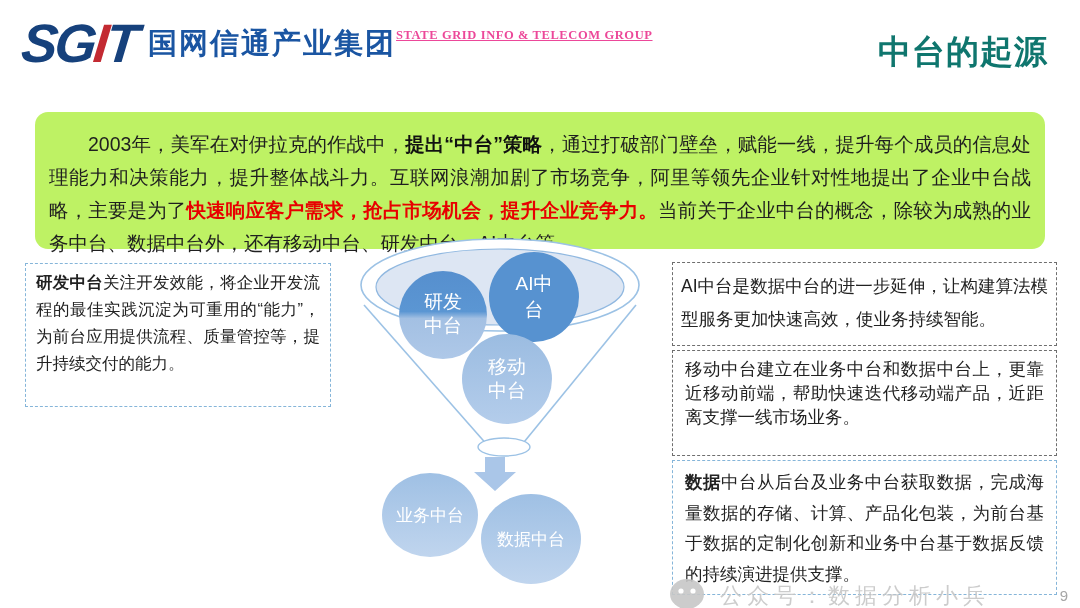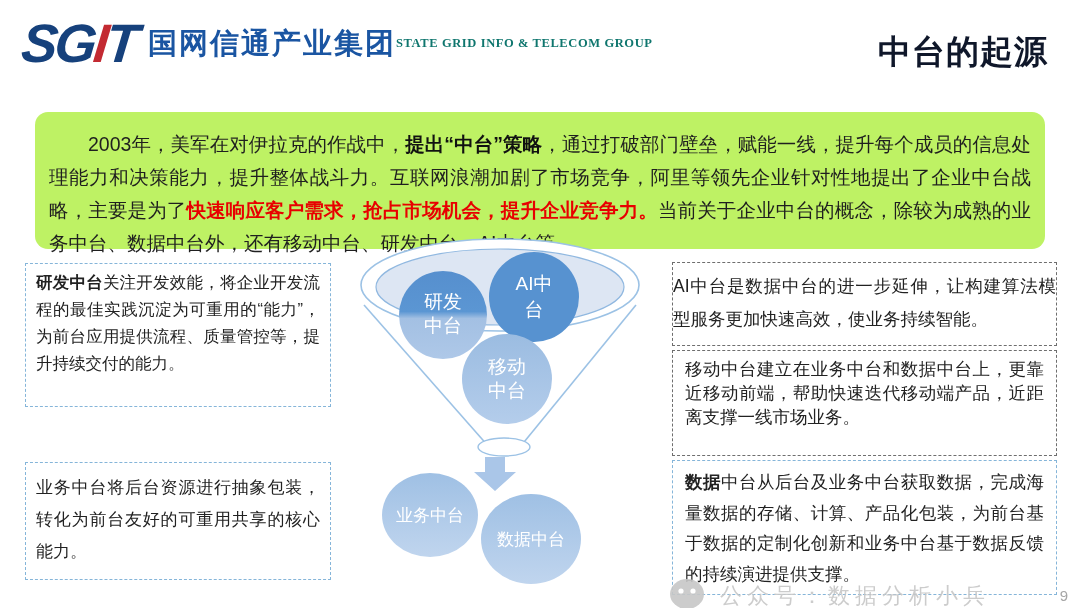--- a/index.html
+++ b/index.html
@@ -8,39 +8,39 @@
   .slide { position:absolute; inset:0; width:1080px; height:608px; background:#ffffff; }
 
   
   .logo { position:absolute; left:22px; top:14px; display:flex; align-items:center; gap:12px; }
   .logo-mark { font-size:54px; font-weight:bold; font-style:italic; letter-spacing:-3px;
                transform:skewX(-6deg); color:#16417c; line-height:58px; }
   .logo-mark .red { color:#c32a32; }
   .logo-text { display:flex; flex-direction:row; justify-content:center; }
   .logo-cn { font-size:29px; font-weight:bold; color:#1a55a2; letter-spacing:2px; line-height:34px; }
   .logo-en { font-family:"Liberation Serif","DejaVu Serif",serif; font-size:12.5px; font-weight:bold;
-             color:#0f766e; letter-spacing:0.6px; margin-top:10px; }
-  .page-title { position:absolute; right:32px; top:30px; font-size:33px; font-weight:bold; color:#0f172a; letter-spacing:1px; }
+             color:#ec4899; letter-spacing:0.6px; margin-top:2px;text-decoration:underline; }
+  .page-title { position:absolute; right:32px; top:30px; font-size:33px; font-weight:bold; color:#0f766e; letter-spacing:1px; }
 
   
   .intro { position:absolute; left:35px; top:112px; width:1010px; height:137px;
            background:#bef264; padding:16px 14px 0 14px; font-size:19.5px; line-height:33px;
            color:#1f1f1f; text-align:justify;border-radius:13px; }
   .intro .indent { display:inline-block; width:2em; }
   .intro b.black { font-weight:bold; color:#111; }
   .intro b.red { font-weight:bold; color:#e80000; }
 
   
   .note { position:absolute; color:#222222; text-align:justify; }
   .note .lead { font-weight:bold; }
   .box-blue { border:1.5px dashed #85b5d9; }
   .box-gray { border:1.5px dashed #6e6e6e; }
   .note-rnd      { left:25px;  top:263px; width:306px; height:144px; padding:5px 10px; font-size:16.5px; line-height:27px; }
   .note-business { left:25px;  top:462px; width:306px; height:118px; padding:9px 10px; font-size:17px;  line-height:32px; }
-  .note-ai       { left:672px; top:262px; width:385px; height:84px;  padding:7px 0; font-size:17.5px; line-height:33px; }
+  .note-ai       { left:672px; top:262px; width:385px; height:84px;  padding:7px 8px; font-size:17.5px; line-height:33px; }
   .note-mobile   { left:672px; top:350px; width:385px; height:106px; padding:6px 12px; font-size:17.5px; line-height:24px; }
   .note-data     { left:672px; top:460px; width:385px; height:135px; padding:6px 12px; font-size:17.5px; line-height:30.5px; }
 
   
   .funnel-wrap { position:absolute; left:352px; top:233px; width:300px; height:358px; }
   .funnel-wrap svg { display:block; }
   .circle-label { fill:#ffffff; font-size:19px; font-family:"Liberation Sans","DejaVu Sans",sans-serif; text-anchor:middle; }
   .ellipse-label { fill:#ffffff; font-size:17px; font-family:"Liberation Sans","DejaVu Sans",sans-serif; text-anchor:middle; }
 
   
@@ -58,21 +58,20 @@
     <div class="logo-text">
       <div class="logo-cn">国网信通产业集团</div>
       <div class="logo-en">STATE GRID INFO &amp; TELECOM GROUP</div>
     </div>
   </div>
   <div class="page-title">中台的起源</div>
 
   <div class="intro"><span class="indent"></span><span>2003年，美军在对伊拉克的作战中，</span><b class="black">提出“中台”策略</b><span>，通过打破部门壁垒，赋能一线，提升每个成员的信息处理能力和决策能力，提升整体战斗力。互联网浪潮加剧了市场竞争，阿里等领先企业针对性地提出了企业中台战略，主要是为了</span><b class="red">快速响应客户需求，抢占市场机会，提升企业竞争力。</b><span>当前关于企业中台的概念，除较为成熟的业务中台、数据中台外，还有移动中台、研发中台、AI中台等。</span></div>
 
   <div class="note note-rnd box-blue"><span class="lead">研发中台</span><span>关注开发效能，将企业开发流程的最佳实践沉淀为可重用的“能力”，为前台应用提供流程、质量管控等，提升持续交付的能力。</span></div>
-  <div class="note note-business box-blue"><span>业务中台将后台资源进行抽象包装，转化为前台友好的可重用共享的核心能力。</span></div>
 
   <div class="note note-ai box-gray"><span>AI中台是数据中台的进一步延伸，让构建算法模型服务更加快速高效，使业务持续智能。</span></div>
   <div class="note note-mobile box-gray"><span>移动中台建立在业务中台和数据中台上，更靠近移动前端，帮助快速迭代移动端产品，近距离支撑一线市场业务。</span></div>
   <div class="note note-data box-blue"><span class="lead">数据</span><span>中台从后台及业务中台获取数据，完成海量数据的存储、计算、产品化包装，为前台基于数据的定制化创新和业务中台基于数据反馈的持续演进提供支撑。</span></div>
 
   <div class="funnel-wrap">
     <svg width="300" height="358" viewBox="0 0 300 358" xmlns="http://www.w3.org/2000/svg">
       <defs>
         <linearGradient id="gradSplit" x1="0" y1="0" x2="0" y2="1">
           <stop offset="0%" stop-color="#568fce"></stop>

